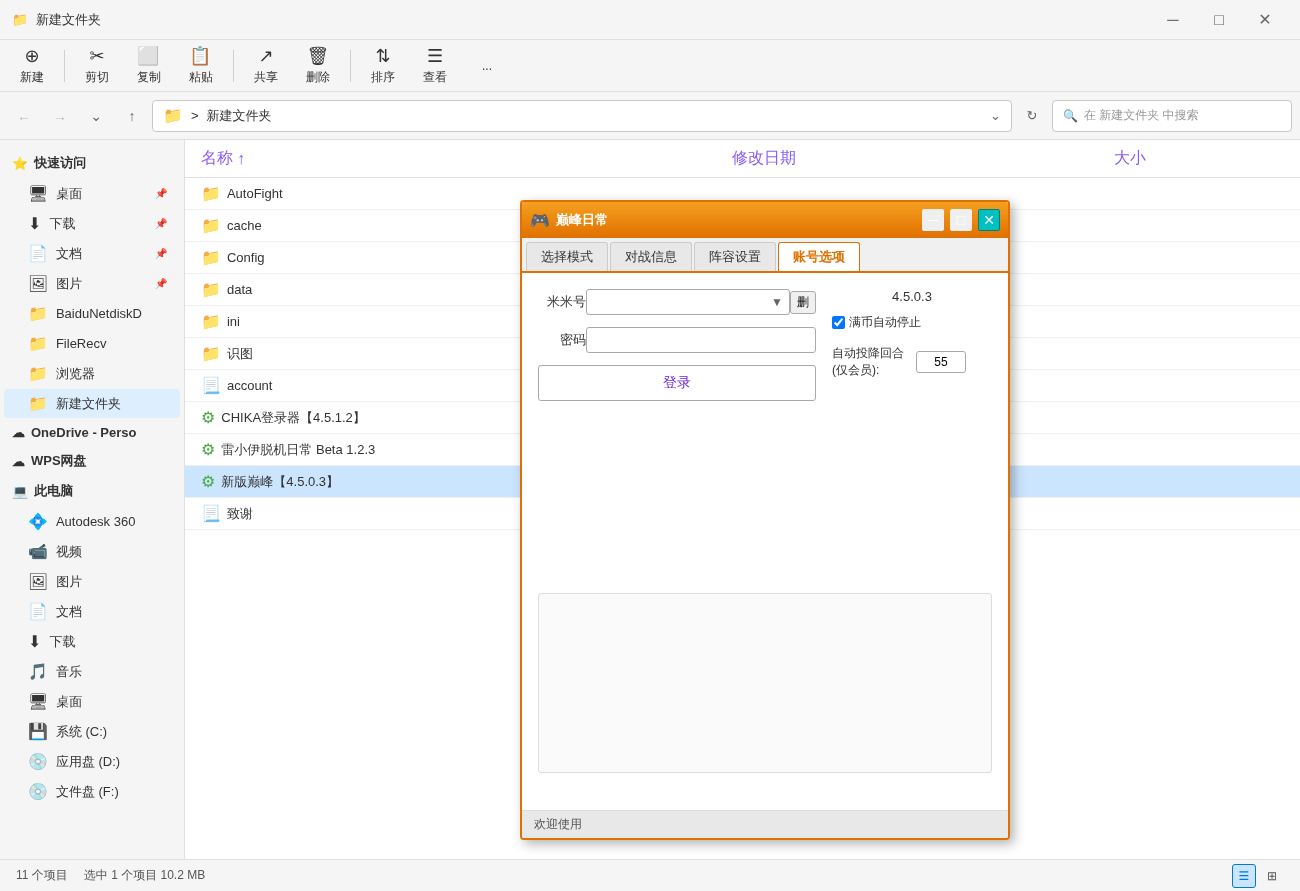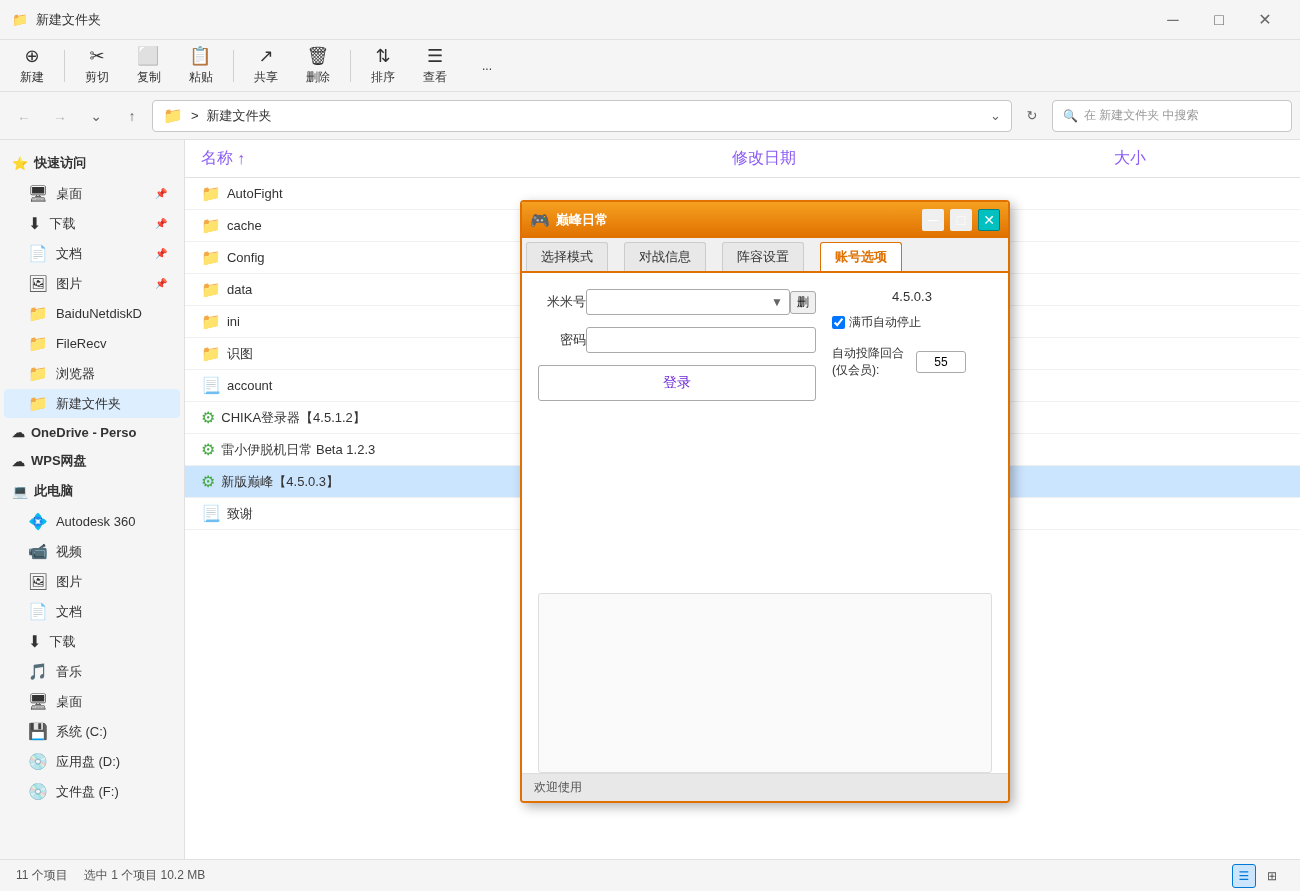--- a/index.html
+++ b/index.html
@@ -196,21 +196,21 @@
       border: 1px solid transparent;
     }
     .dialog-title-btn.close-btn { background: #00c0c0; color: white; border-color: #008080; }
 
     
     .dialog-tabs {
       display: flex;
       background: #f0f0f0;
       border-bottom: 2px solid #e07000;
       padding: 4px 4px 0;
-      gap: 16px;
+      gap: 2px;
     }
     .dialog-tab {
       padding: 5px 14px;
       font-size: 13px; cursor: pointer;
       border-radius: 3px 3px 0 0;
       border: 1px solid #ccc; border-bottom: none;
       background: #e8e8e8; color: #333;
     }
     .dialog-tab.active { background: white; border-color: #e07000; color: #e07000; font-weight: bold; }
 
@@ -281,20 +281,21 @@
       border-radius: 3px;
     }
     .dialog-status {
       height: 28px;
       background: #e8e8e8;
       border-top: 1px solid #ddd;
       display: flex; align-items: center;
       padding: 0 12px;
       font-size: 12px; color: #555;
       border-radius: 0 0 2px 2px;
+      margin-top: 37px;
     }
   </style>
 </head>
 <body>
 
 <div class="title-bar">
   <span class="title-bar-icon">📁</span>
   <span class="title-bar-title">新建文件夹</span>
   <div class="title-bar-controls">
     <button class="title-bar-btn">─</button>

